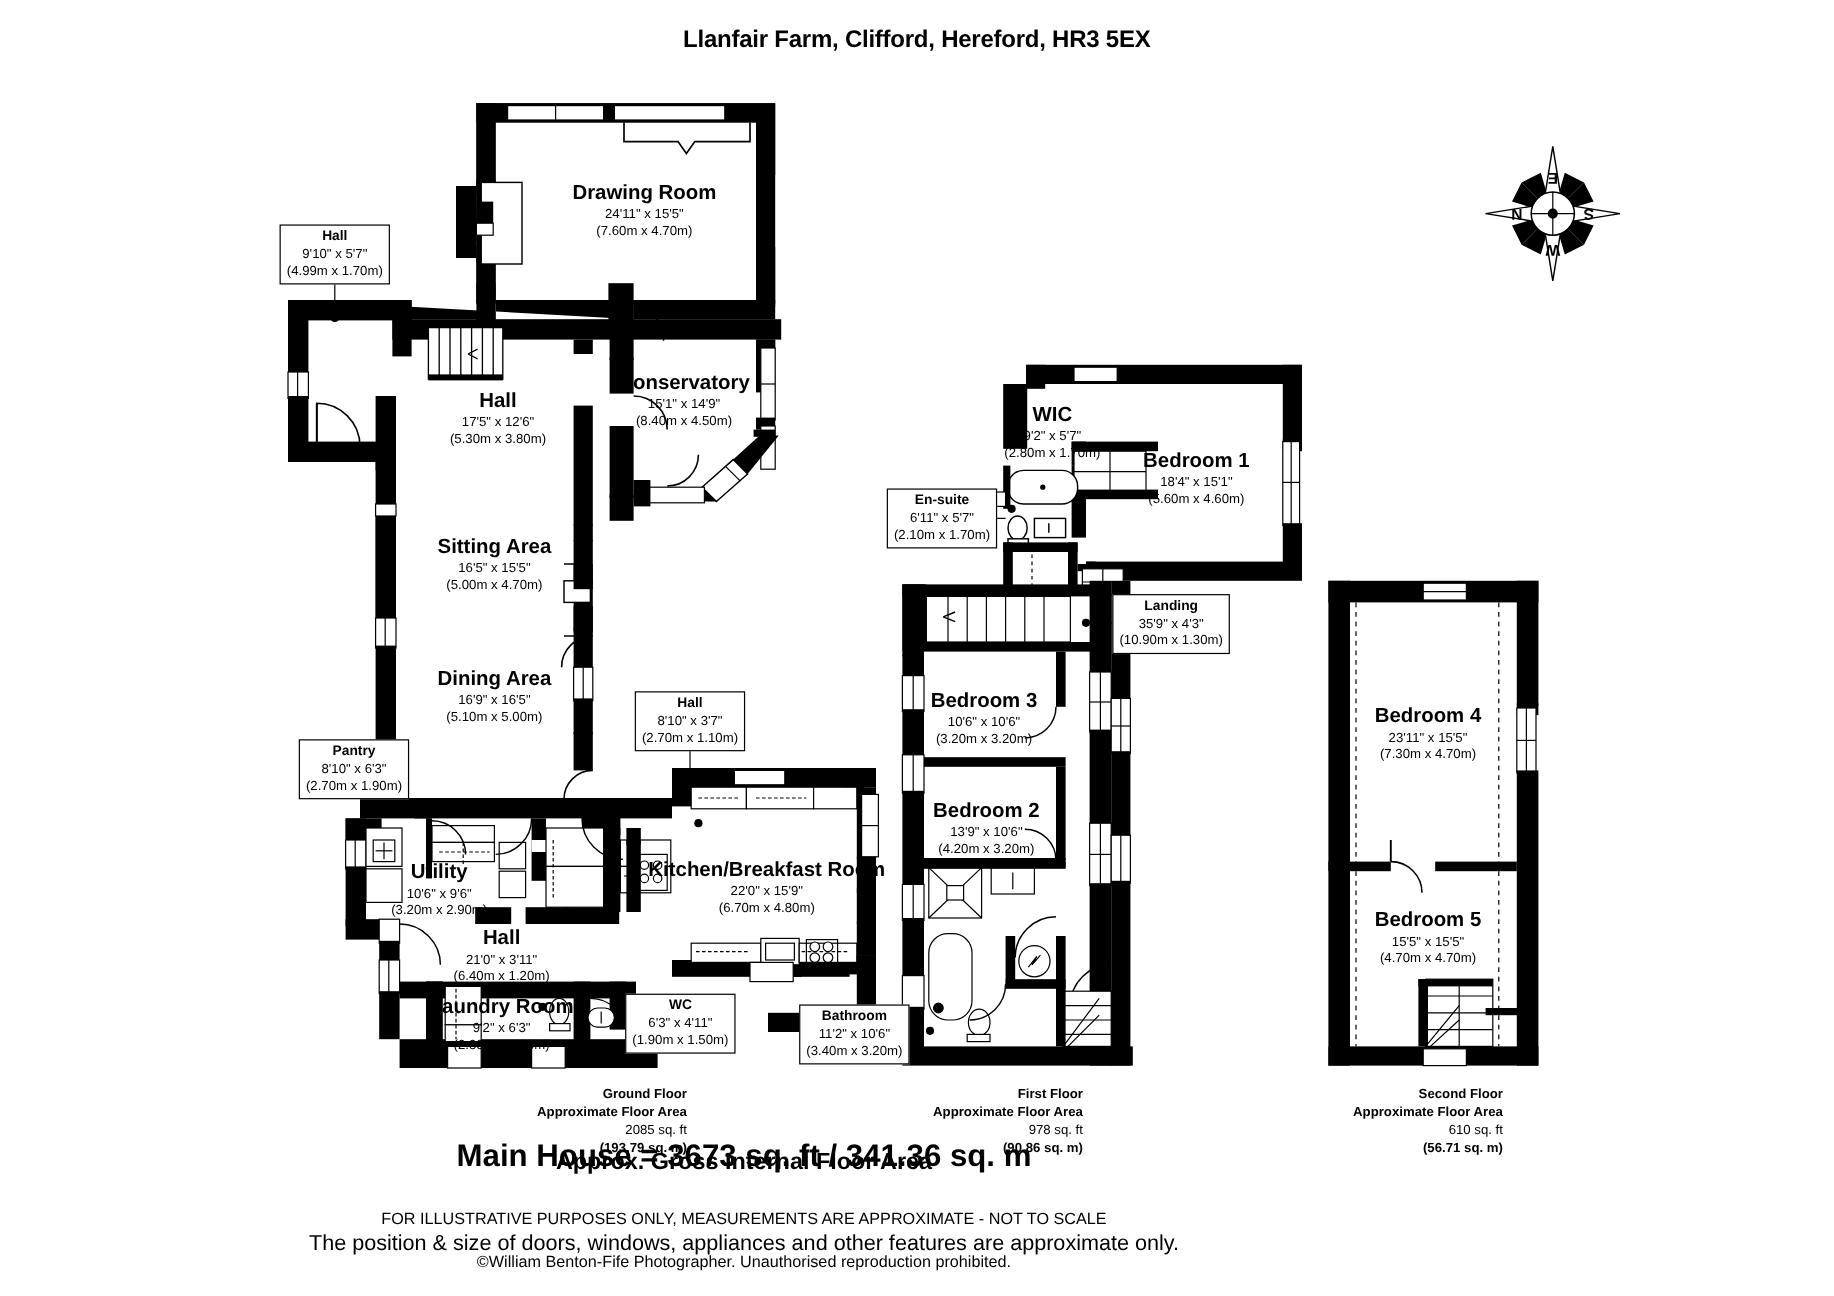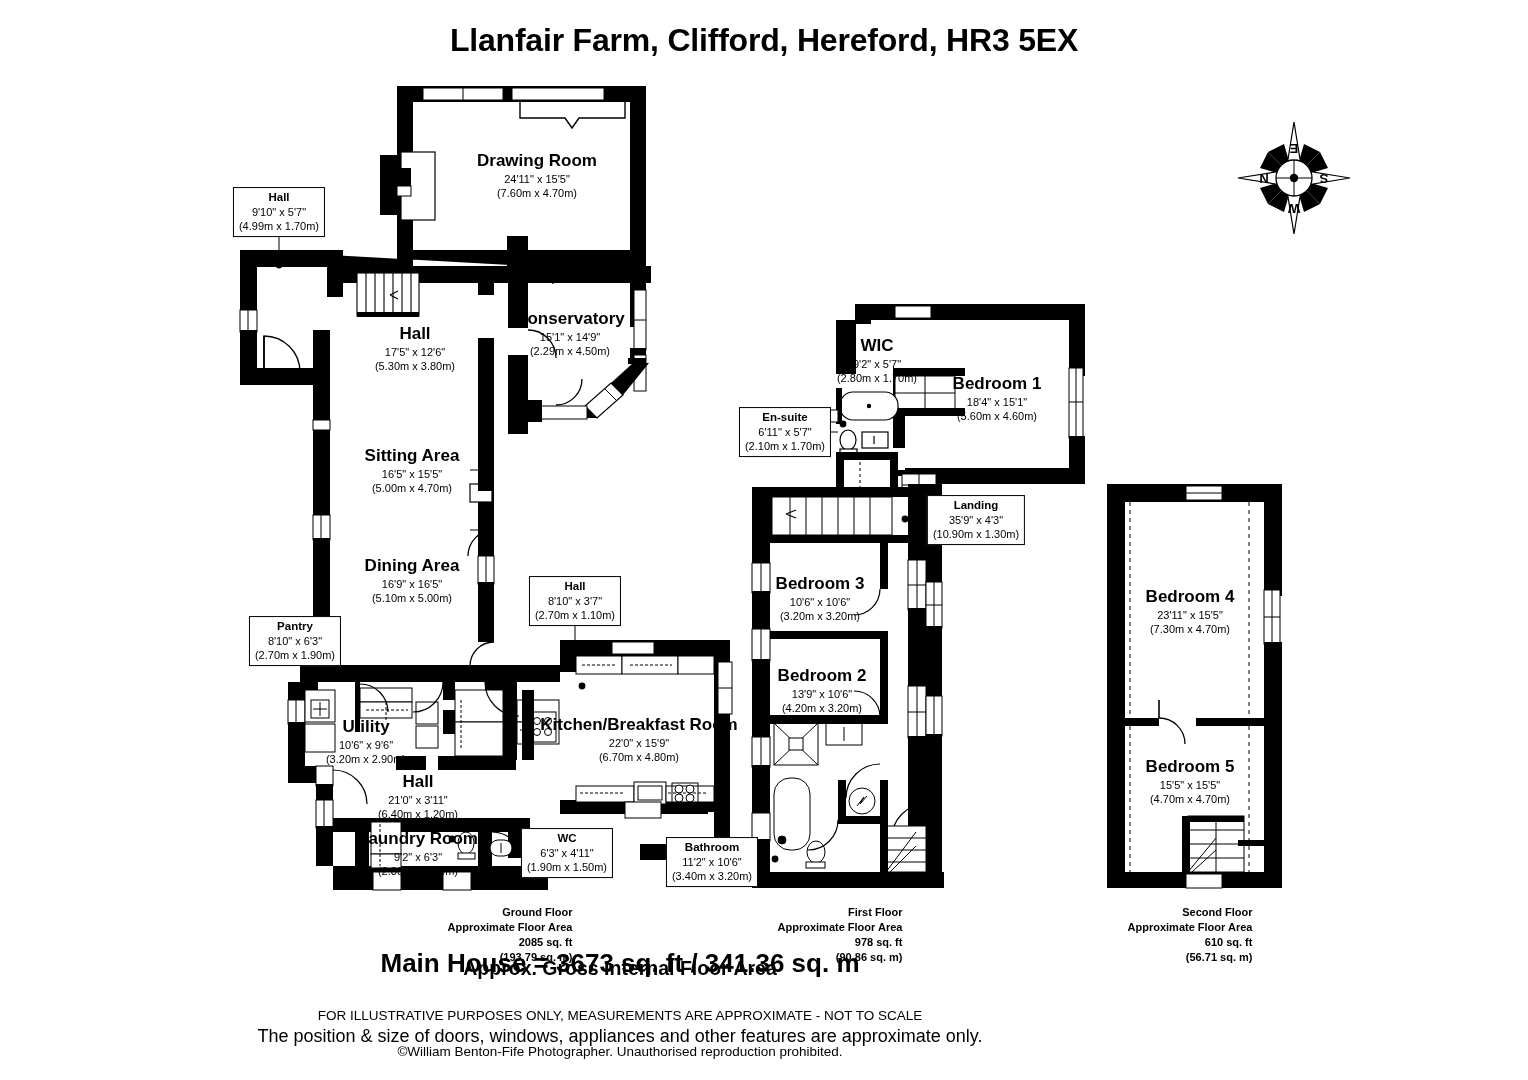--- a/index.html
+++ b/index.html
@@ -3,41 +3,41 @@
 <meta charset="utf-8">
 <title>Floor Plan</title>
 <style>
   html,body{margin:0;padding:0;background:#ffffff;}
   body{width:1528px;height:1080px;position:relative;overflow:hidden;
        font-family:"Liberation Sans","DejaVu Sans",sans-serif;color:#000;}
 
   #plan{position:absolute;left:0;top:0;width:1528px;height:1080px;}
 
   .title{position:absolute;left:0;top:22px;width:1528px;text-align:center;
-         font-size:32px;font-weight:bold;letter-spacing:-0.2px;}
+         font-size:20px;font-weight:bold;letter-spacing:-0.2px;}
 
   
   .rlab{position:absolute;text-align:center;line-height:1.28;white-space:nowrap;
         transform:translate(-50%,-50%);}
   .rlab .nm{font-size:17px;font-weight:bold;}
   .rlab .d1,.rlab .d2{font-size:11px;}
 
   
   .rbox{position:absolute;text-align:center;line-height:1.28;white-space:nowrap;
         transform:translate(-50%,-50%);border:1px solid #000;background:#fff;
         padding:2px 5px 3px 5px;}
   .rbox .nm{font-size:11.5px;font-weight:bold;}
   .rbox .d1,.rbox .d2{font-size:11px;}
 
   
   .fcap{position:absolute;text-align:right;line-height:1.35;white-space:nowrap;
         transform:translateX(-50%);font-size:11px;}
   .fcap .l1{font-weight:bold;}
   .fcap .l2{font-weight:bold;}
-  .fcap .l3{font-weight:bold;}
+  .fcap .l3{font-weight:normal;}
   .fcap .l4{font-weight:bold;}
 
   
   .foot{position:absolute;left:0;width:1240px;text-align:center;}
   .foot-big1{top:957px;font-size:19.5px;font-weight:bold;}
   .foot-big2{top:948px;font-size:26px;font-weight:bold;}
   .foot-s1{top:1008px;font-size:13.5px;}
   .foot-s2{top:1026px;font-size:18px;}
   .foot-s3{top:1044px;font-size:13.5px;}
 
@@ -530,21 +530,21 @@
   <div class="d2">(7.60m x 4.70m)</div>
 </div>
 <div class="rbox" style="left:279px;top:212px">
   <div class="nm">Hall</div>
   <div class="d1">9'10" x 5'7"</div>
   <div class="d2">(4.99m x 1.70m)</div>
 </div>
 <div class="rlab" style="left:570px;top:333px">
   <div class="nm">Conservatory</div>
   <div class="d1">15'1" x 14'9"</div>
-  <div class="d2">(2.29m x 4.50m)</div>
+  <div class="d2">(8.40m x 4.50m)</div>
 </div>
 <div class="rlab" style="left:415px;top:348px">
   <div class="nm">Hall</div>
   <div class="d1">17'5" x 12'6"</div>
   <div class="d2">(5.30m x 3.80m)</div>
 </div>
 <div class="rlab" style="left:412px;top:470px">
   <div class="nm">Sitting Area</div>
   <div class="d1">16'5" x 15'5"</div>
   <div class="d2">(5.00m x 4.70m)</div>

